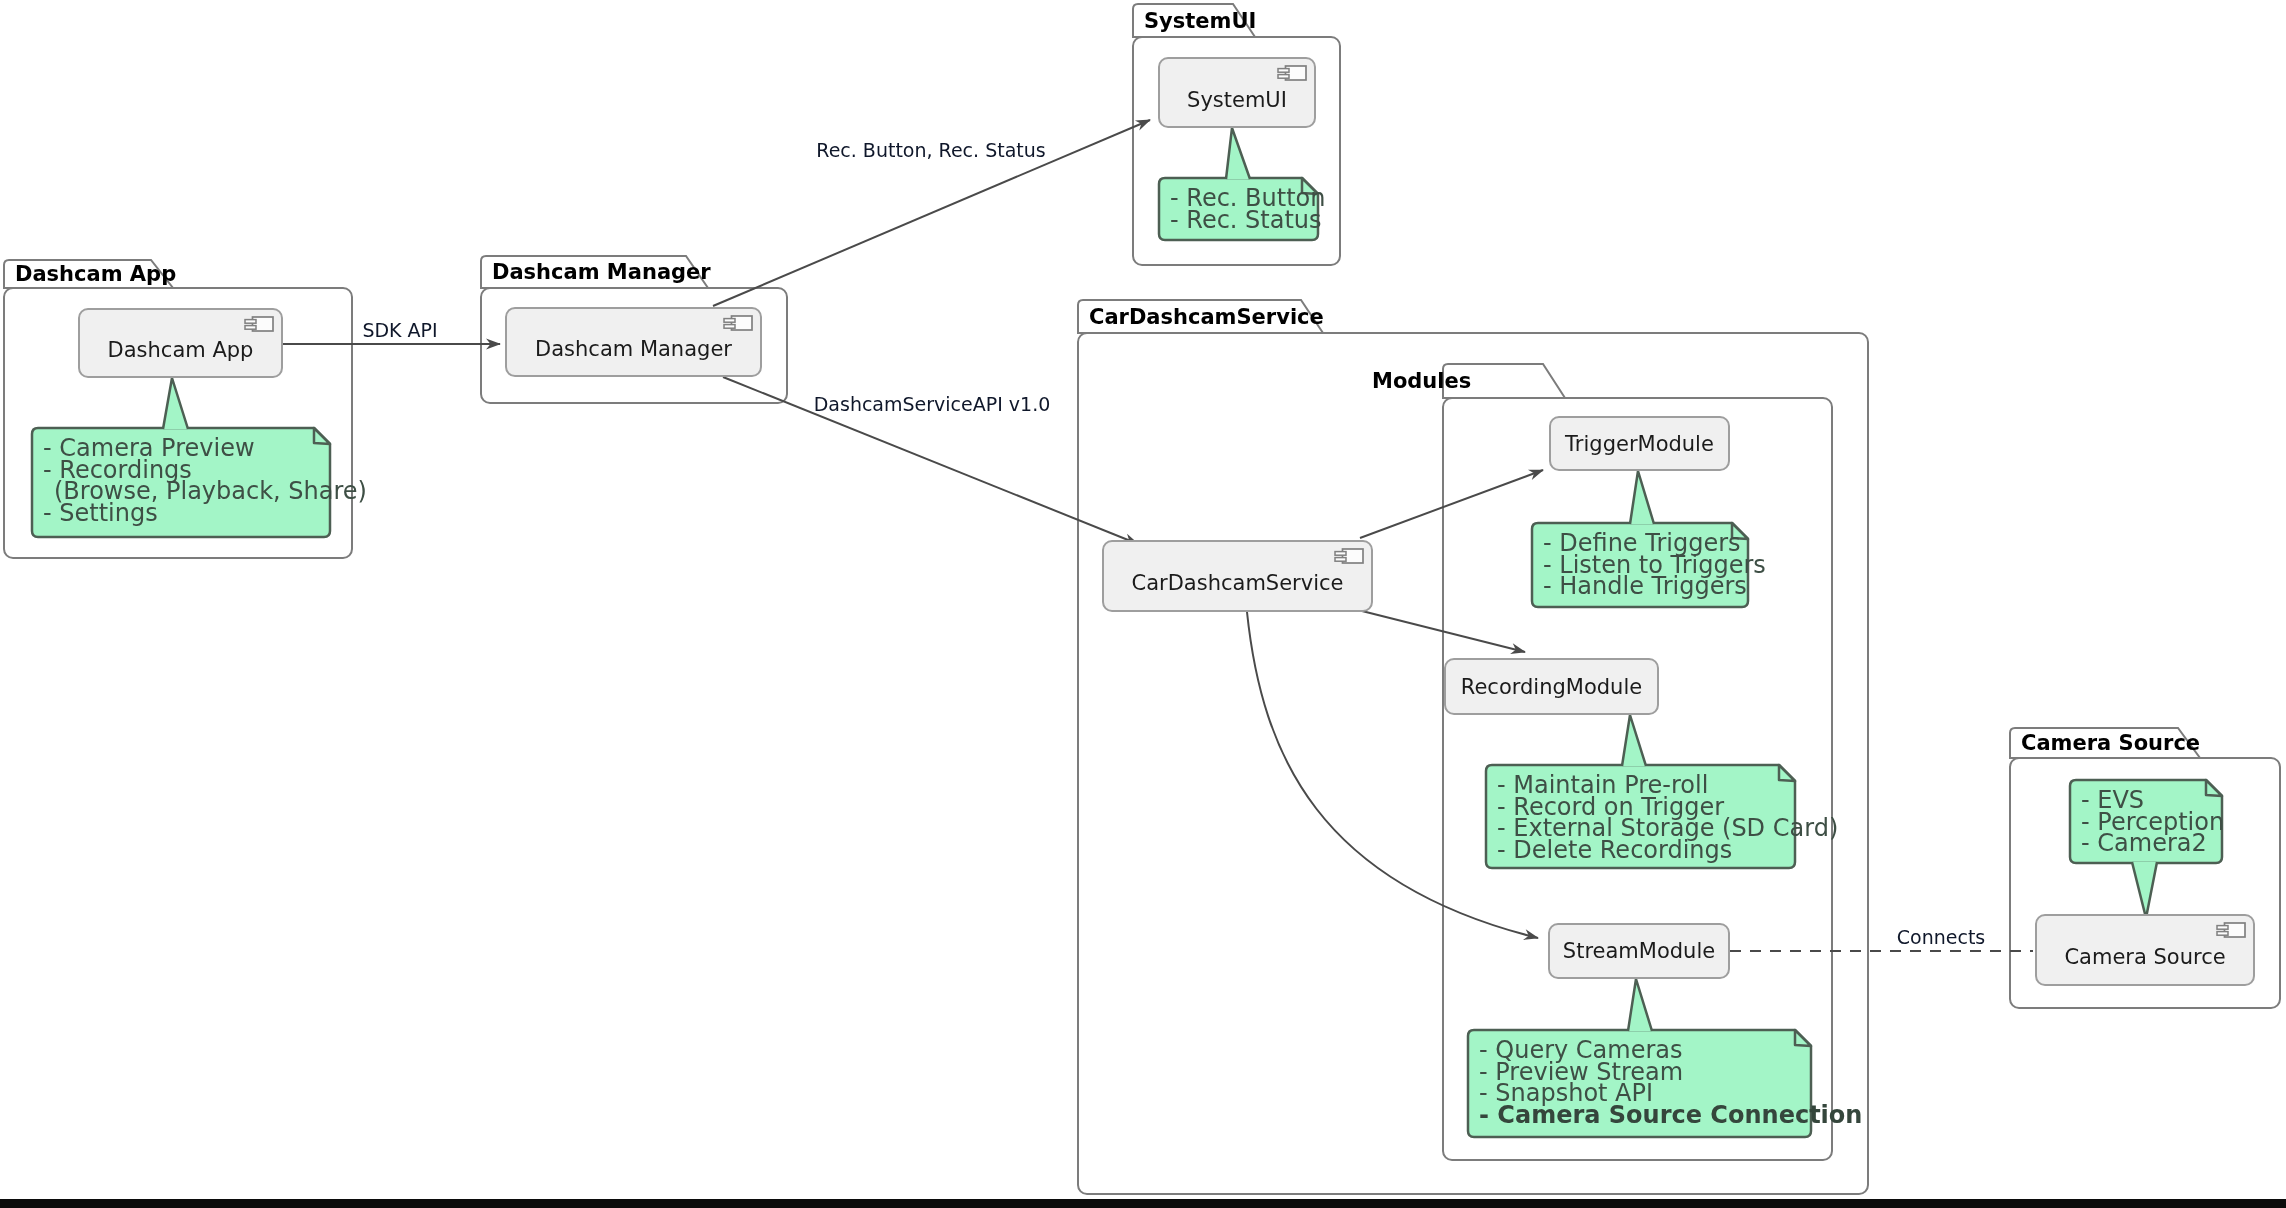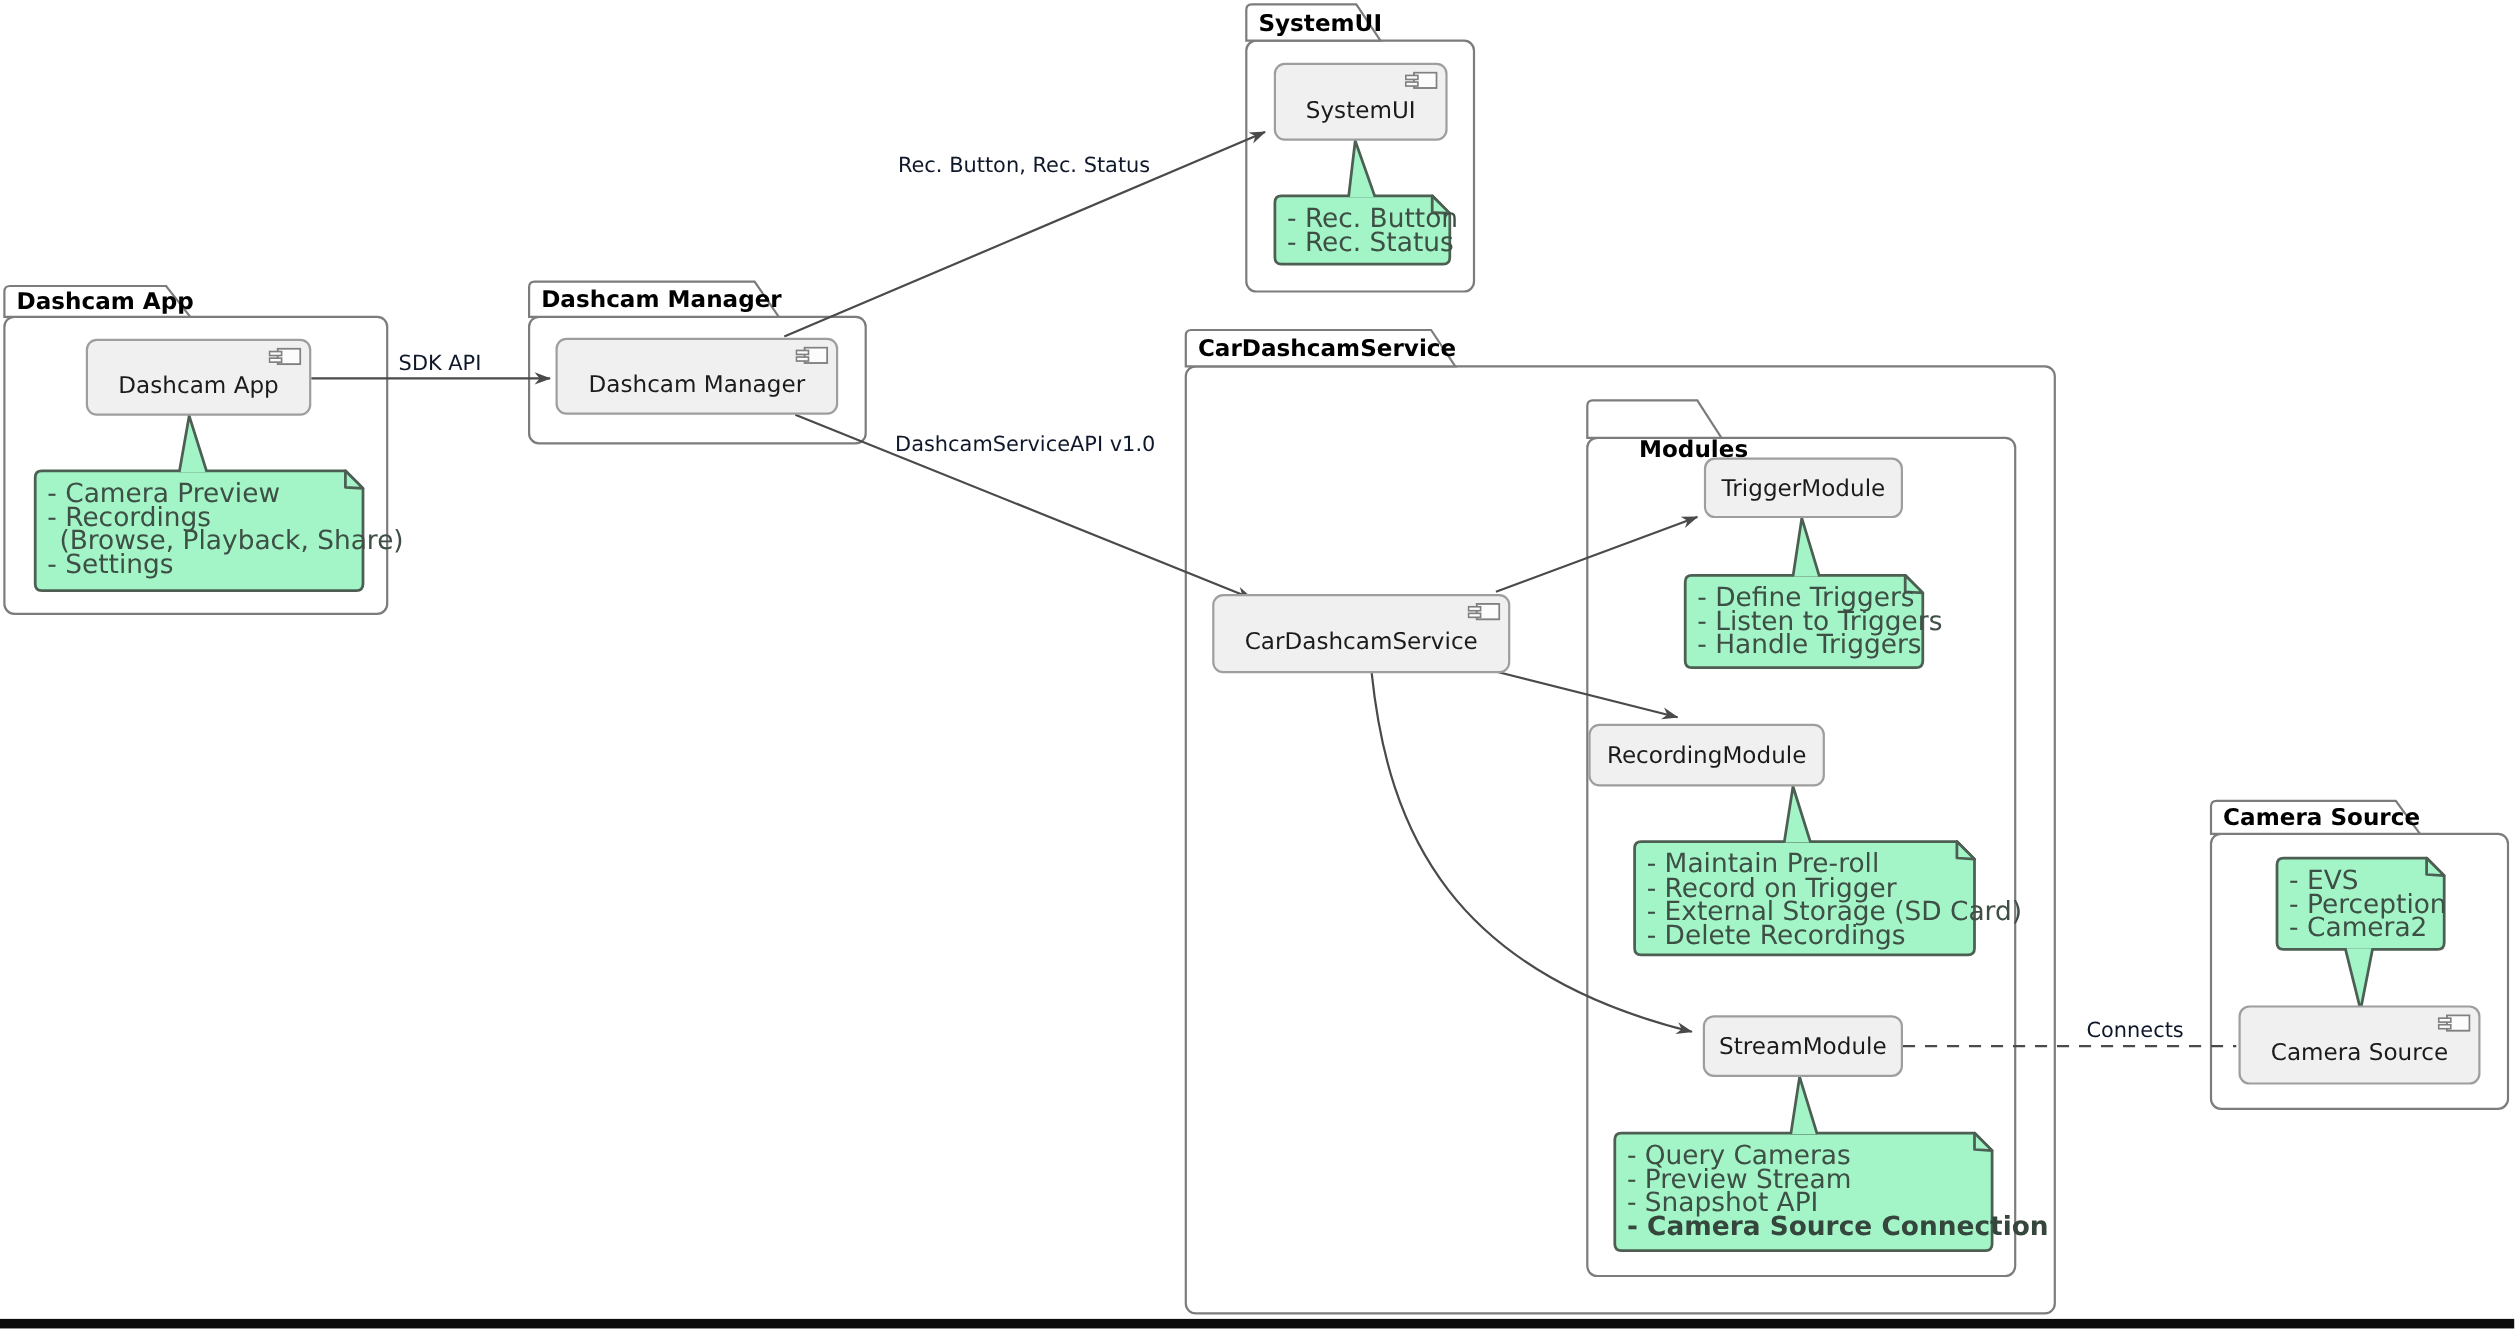--- a/index.html
+++ b/index.html
@@ -88,21 +88,21 @@
       <path d="M1358,610 L1525,652" marker-end="url(#arr)"></path>
       <path d="M1247,612 C1262,756 1320,884 1538,938" marker-end="url(#arr)"></path>
       <path d="M1730,951 L2033,951" stroke-dasharray="11 9"></path>
     </g>
   </svg>
 
   <div class="pkg-title" style="left:4px;top:260px;width:150px;height:28px;">Dashcam App</div>
   <div class="pkg-title" style="left:481px;top:256px;width:208px;height:32px;">Dashcam Manager</div>
   <div class="pkg-title" style="left:1133px;top:4px;width:103px;height:33px;">SystemUI</div>
   <div class="pkg-title" style="left:1078px;top:300px;width:226px;height:33px;">CarDashcamService</div>
-  <div class="pkg-title" style="left:1479px;top:364px;width:103px;height:34px;margin-top:27px;">Modules</div>
+  <div class="pkg-title" style="left:1361px;top:364px;width:103px;height:34px;">Modules</div>
   <div class="pkg-title" style="left:2010px;top:728px;width:170px;height:30px;">Camera Source</div>
 
   <div class="component with-icon" style="left:78px;top:308px;width:205px;height:70px;">
     <span class="comp-icon">
       <svg width="30" height="19" viewBox="0 0 30 19">
           <rect x="8.5" y="1" width="20.5" height="14" fill="#FCFCFC" stroke="#808080" stroke-width="1.7"></rect>
           <rect x="1" y="3.6" width="11" height="3.6" fill="#FCFCFC" stroke="#808080" stroke-width="1.5"></rect>
           <rect x="1" y="9.6" width="11" height="3.6" fill="#FCFCFC" stroke="#808080" stroke-width="1.5"></rect>
         </svg>
     </span>

